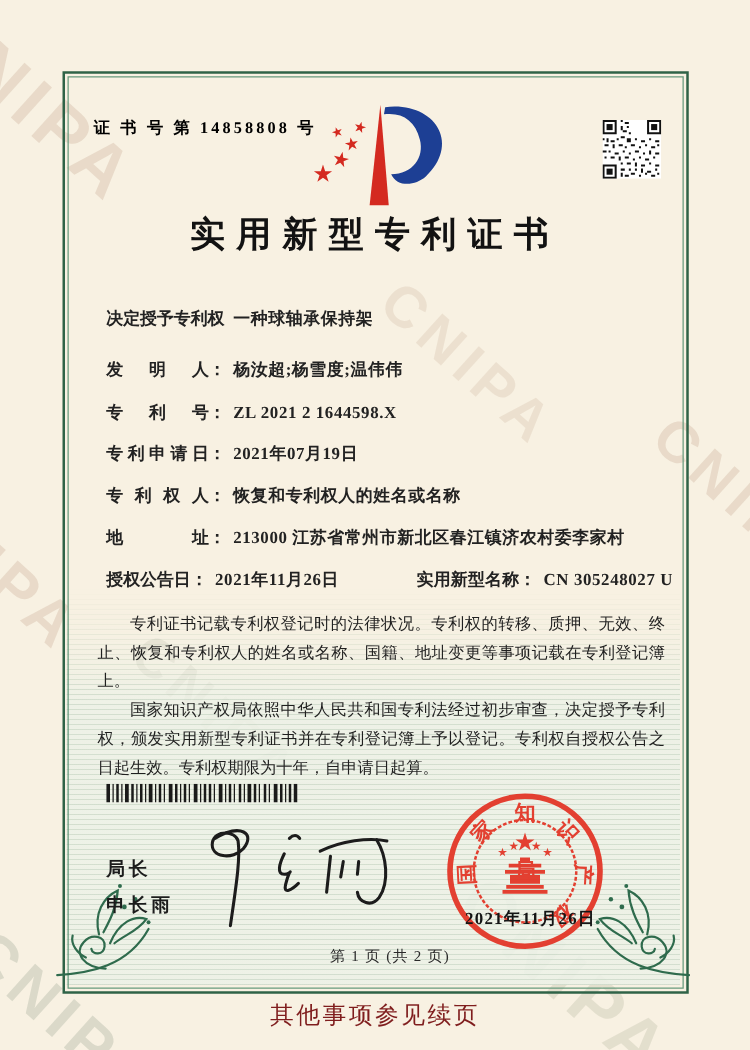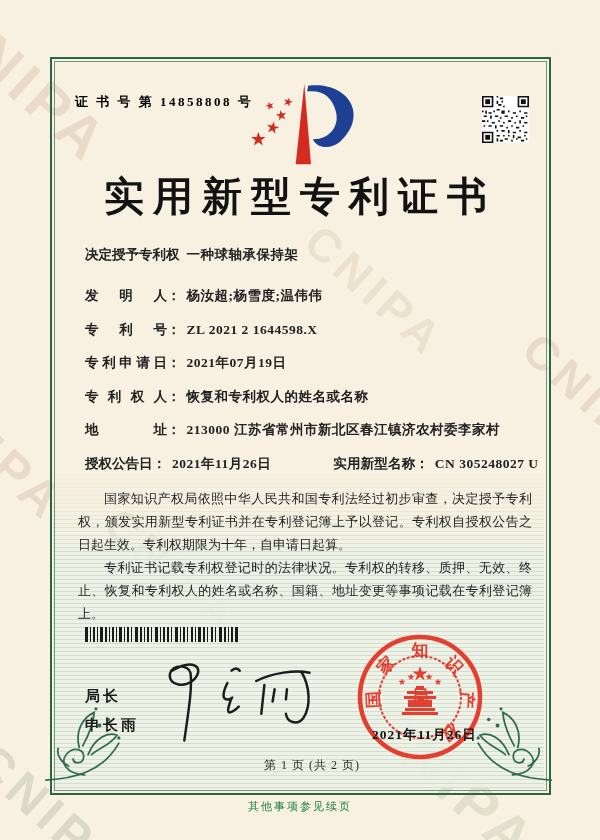--- a/index.html
+++ b/index.html
@@ -38,21 +38,21 @@
          border:1px solid #679a7d;}
   .corner{position:absolute; z-index:2; width:88px; height:102px;}
   .corner-bl{left:37px; top:686px;}
   .corner-br{left:472px; top:686px; transform:scaleX(-1);}
   
   .cert-no{position:absolute; left:75px; top:93px; font-size:13px; letter-spacing:2.5px;
            font-weight:600; color:#000000; z-index:2;}
   .logo{position:absolute; left:243px; top:80px; width:136px; height:88px; z-index:2;}
   .qr{position:absolute; left:482px; top:96px; width:47px; height:47px; z-index:2;}
   .title{position:absolute; left:0; top:169px; width:100%; text-align:center;
-         font-size:40px; font-weight:bold; letter-spacing:9px; color:#121212; z-index:2;}
+         font-size:28px; font-weight:bold; letter-spacing:9px; color:#121212; z-index:2;}
   
   .fields{position:absolute; left:85px; top:245px; width:450px; z-index:2;
           font-size:13.5px; font-weight:600; color:#222;}
   .frow{display:flex; align-items:baseline; margin-bottom:13.5px; line-height:20px; white-space:nowrap;}
   .frow.gap-big{margin-bottom:21px;}
   .flabel{display:inline-block; width:82px; text-align:justify; text-align-last:justify;}
   .fcolon{margin-right:6px;}
   .fvalue{letter-spacing:0.5px;}
   .pair2{margin-left:62px; display:flex; align-items:baseline;}
   
@@ -77,21 +77,21 @@
   .sealch:nth-child(4){transform:rotate(0deg)    translate(0,-46px);}
   .sealch:nth-child(5){transform:rotate(47deg)   translate(0,-46px);}
   .sealch:nth-child(6){transform:rotate(93deg)   translate(0,-46px);}
   .sealch:nth-child(7){transform:rotate(140deg)  translate(0,-46px);}
   .seal-date{position:absolute; left:372px; top:726px; width:130px; z-index:3;
              font-size:13.5px; font-weight:bold; color:#151515; letter-spacing:1px;}
   
   .page-info{position:absolute; left:12px; top:757px; width:100%; text-align:center;
              font-size:12px; color:#2a2a2a; z-index:2; letter-spacing:1px;}
   .cont-note{position:absolute; left:0; top:799px; width:100%; text-align:center;
-             font-size:11px; color:#15803d; z-index:2; letter-spacing:2px; font-weight:500;}
+             font-size:19px; color:#7f1d1d; z-index:2; letter-spacing:2px; font-weight:500;}
 </style>
 </head>
 <body>
 
 <div class="page">
 
   <span class="wm wm1">CNIPA</span>
   <span class="wm wm2">CNIPA</span>
   <span class="wm wm3">CNIPA</span>
   <span class="wm wm4">CNIPA</span>
@@ -214,22 +214,22 @@
         <span class="fvalue">2021年11月26日</span>
       <span class="pair2">
         <span class="flabel">实用新型名称</span>
           <span class="fcolon">：</span>
           <span class="fvalue">CN 305248027 U</span>
       </span>
     </div>
   </div>
 
   <div class="body-text">
+    <p>专利证书记载专利权登记时的法律状况。专利权的转移、质押、无效、终止、恢复和专利权人的姓名或名称、国籍、地址变更等事项记载在专利登记簿上。</p>
     <p>国家知识产权局依照中华人民共和国专利法经过初步审查，决定授予专利权，颁发实用新型专利证书并在专利登记簿上予以登记。专利权自授权公告之日起生效。专利权期限为十年，自申请日起算。</p>
-    <p>专利证书记载专利权登记时的法律状况。专利权的转移、质押、无效、终止、恢复和专利权人的姓名或名称、国籍、地址变更等事项记载在专利登记簿上。</p>
   </div>
 
   <svg class="barcode" viewBox="0 0 153 14" preserveAspectRatio="none">
     <path fill="#1a1a1a" d="M0,0h3v14h-3z M5,0h1v14h-1z M8,0h2v14h-2z M12,0h1v14h-1z M15,0h3v14h-3z M20,0h2v14h-2z
       M24,0h1v14h-1z M27,0h2v14h-2z M31,0h1v14h-1z M34,0h3v14h-3z M39,0h1v14h-1z M42,0h2v14h-2z M46,0h1v14h-1z
       M50,0h3v14h-3z M55,0h2v14h-2z M59,0h1v14h-1z M62,0h2v14h-2z M66,0h1v14h-1z M70,0h3v14h-3z M75,0h1v14h-1z
       M78,0h2v14h-2z M82,0h2v14h-2z M86,0h1v14h-1z M90,0h3v14h-3z M95,0h1v14h-1z M98,0h2v14h-2z M102,0h1v14h-1z
       M106,0h2v14h-2z M110,0h1v14h-1z M113,0h3v14h-3z M118,0h2v14h-2z M122,0h1v14h-1z M126,0h2v14h-2z
       M130,0h1v14h-1z M134,0h3v14h-3z M139,0h2v14h-2z M143,0h1v14h-1z M146,0h2v14h-2z M150,0h3v14h-3z"></path>
   </svg>

